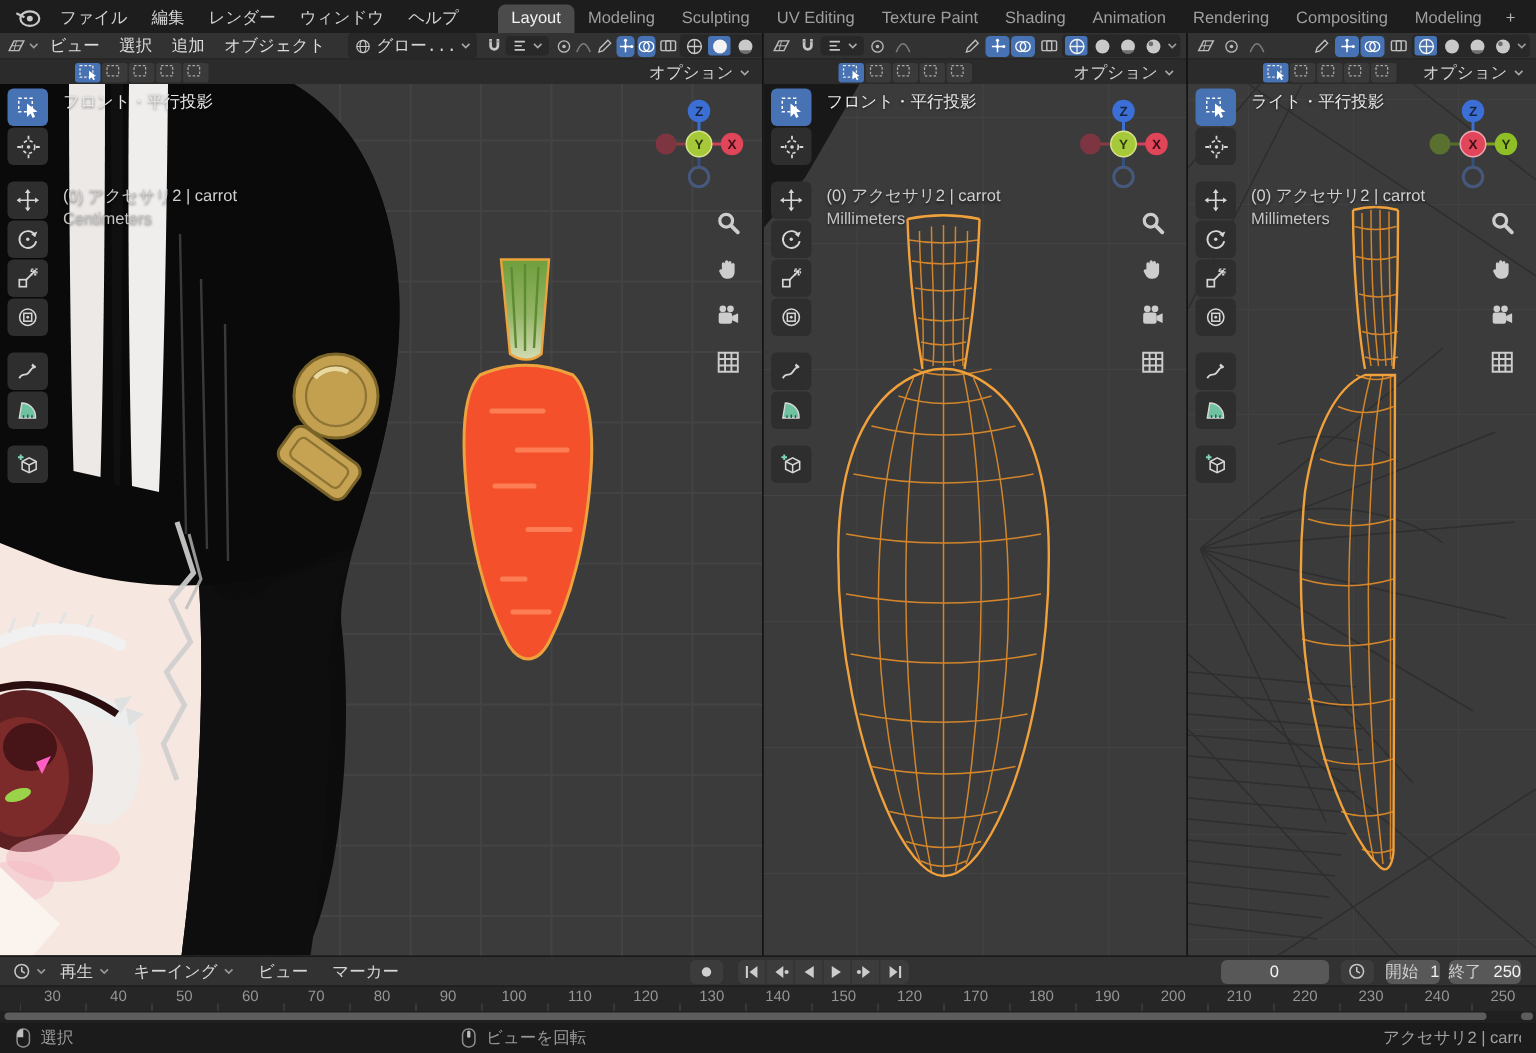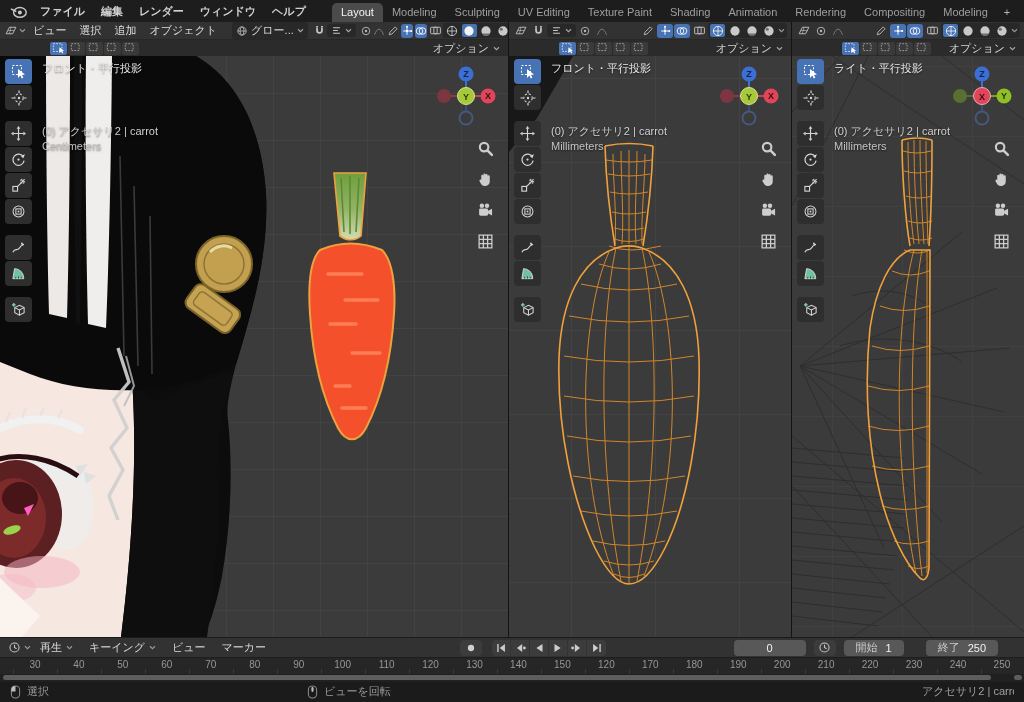--- a/index.html
+++ b/index.html
@@ -5,39 +5,39 @@
   * { margin:0; padding:0; box-sizing:border-box; }
   html,body { width:1024px; height:702px; overflow:hidden; background:#1d1d1d;
     font-family:"Liberation Sans", sans-serif; font-size:11px; color:#cfcfcf;
     -webkit-font-smoothing:antialiased; }
   .icon { display:inline-flex; align-items:center; justify-content:center; }
   svg { display:block; }
 
   
   .topbar { height:22px; background:#1d1d1d; display:flex; align-items:center; padding-left:6px; }
   .logo { width:18px; height:16px; margin:0 4px; }
-  .tb-menu { padding:2px 8px; color:#d2d2d2; border-radius:3px; cursor:default;font-weight:bold; }
+  .tb-menu { padding:2px 8px; color:#d2d2d2; border-radius:3px; cursor:default; }
   .tabs { display:flex; align-items:flex-end; height:22px; margin-left:18px; }
   .tab { padding:3px 9px 4px; color:#9f9f9f; border-radius:5px 5px 0 0; }
   .tab.active { background:#4b4b4b; color:#f2f2f2; }
   .tab.add { color:#b5b5b5; padding:3px 7px 4px; }
 
   
   .main { height:615px; display:flex; background:#141414; }
   .vsep { width:1px; background:#141414; }
   .viewport { display:flex; flex-direction:column; overflow:hidden; }
   .vp1 { width:508px; } .vp2 { width:282px; } .vp3 { width:232px; }
 
   .vp-header { height:17px; background:#323232; display:flex; align-items:center;
     gap:1px; padding:0 4px; overflow:hidden; white-space:nowrap; flex:none; }
   .vp-tools { height:17px; background:#2b2b2b; border-top:1px solid #272727;
     display:flex; align-items:center; padding:0 6px; overflow:hidden; flex:none; }
   .hmenu { padding:1px 6px; color:#dddddd; }
   .pill { display:inline-flex; align-items:center; gap:3px; background:#282828;
-    border-radius:3px; padding:1px 4px; color:#d5d5d5; }
+    border-radius:3px; padding:1px 4px; color:#d5d5d5;font-family:Liberation Mono, monospace; }
   .hic { width:16px; height:14px; display:inline-flex; align-items:center; justify-content:center; }
   .hic.on { background:#4772b3; border-radius:3px; }
   .caret { width:7px; height:5px; }
   .spacer { flex:1; }
   .shade-group { display:inline-flex; align-items:center; background:#282828;
     border-radius:3px; padding:1px 2px; gap:2px; }
   .shade-btn { width:15px; height:13px; display:inline-flex; align-items:center;
     justify-content:center; border-radius:2px; }
   .shade-btn.on { background:#4772b3; }
 
@@ -84,21 +84,21 @@
   .pb-btn { width:19px; height:16px; display:inline-flex; align-items:center;
     justify-content:center; border-right:1px solid #333; }
   .pb-btn:last-child { border-right:none; }
   .rec-btn { width:22px; height:16px; background:#3c3c3c; border-radius:4px;
     display:inline-flex; align-items:center; justify-content:center; margin-left:185px; margin-right:8px; }
   .field { background:#585858; border-radius:4px; height:16px; display:inline-flex;
     align-items:center; justify-content:center; color:#f2f2f2; }
   .frame-field { width:72px; margin-left:auto; }
   .clockbtn { width:22px; height:16px; background:#3c3c3c; border-radius:4px;
     display:inline-flex; align-items:center; justify-content:center; margin:0 6px; }
-  .range-field { padding:0 12px; gap:8px; margin-right:20px; }
+  .range-field { padding:0 0; gap:8px; margin-right:4px; }
   .range-field .lbl { color:#cccccc; }
 
   .ruler { height:17px; background:#262626; border-top:1px solid #1e1e1e;
     display:flex; padding-left:13px; color:#969696; font-size:10px;
     background-image:repeating-linear-gradient(90deg,#383838 0 1px, transparent 1px 44px);
     background-size:100% 5px; background-position:13px 100%; background-repeat:no-repeat; }
   .tick { width:44px; text-align:center; line-height:13px; }
 
   .hscroll { height:8px; background:#202020; position:relative; }
   .hs-thumb { position:absolute; left:3px; top:1px; width:988px; height:5px;

